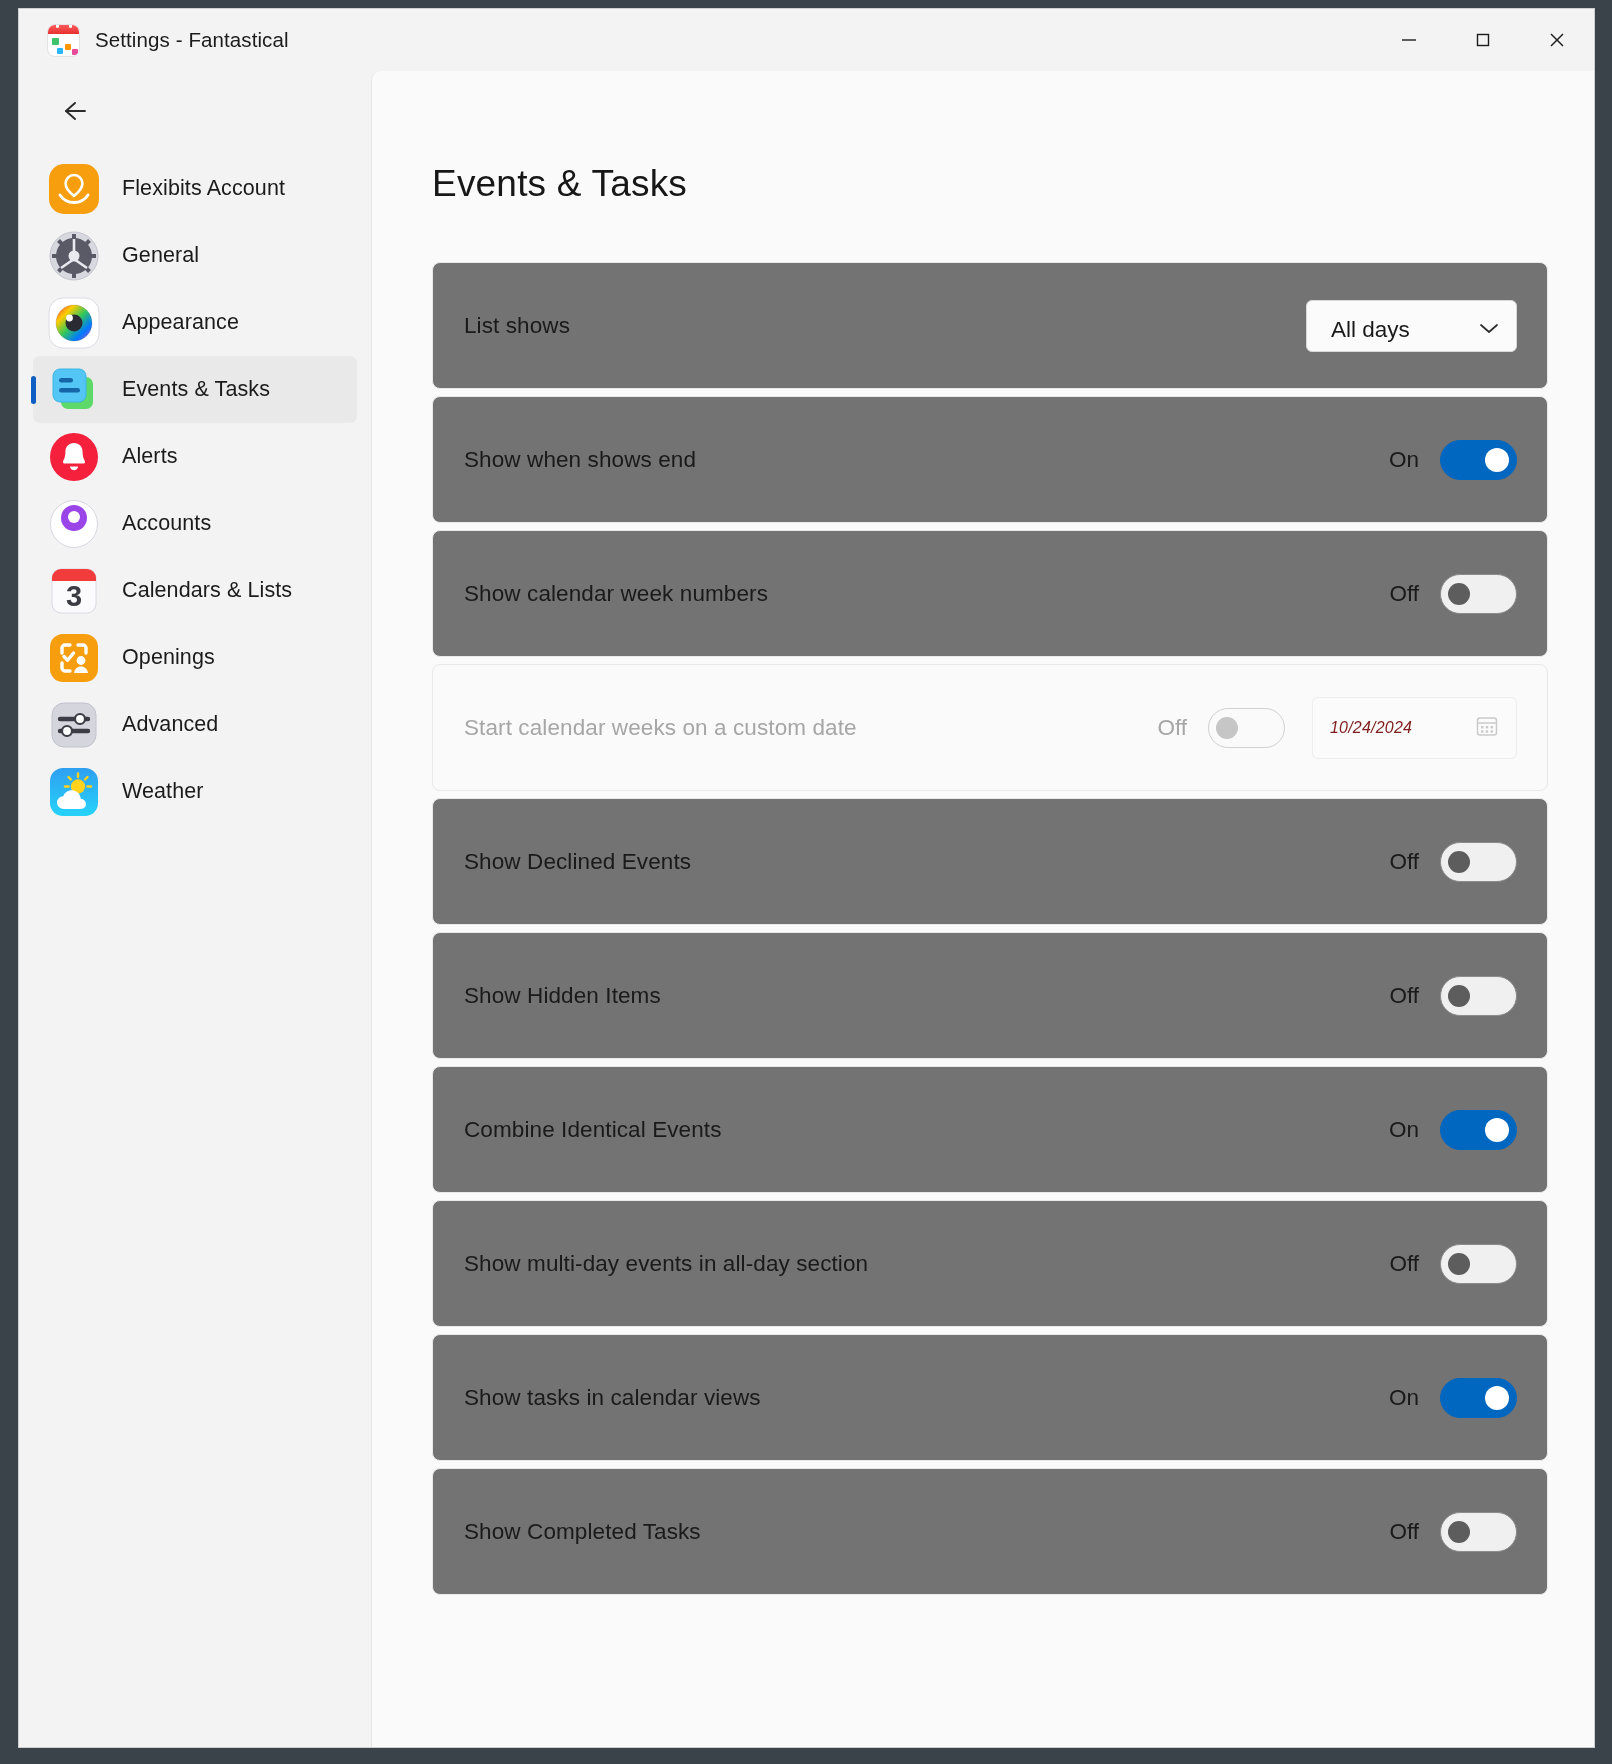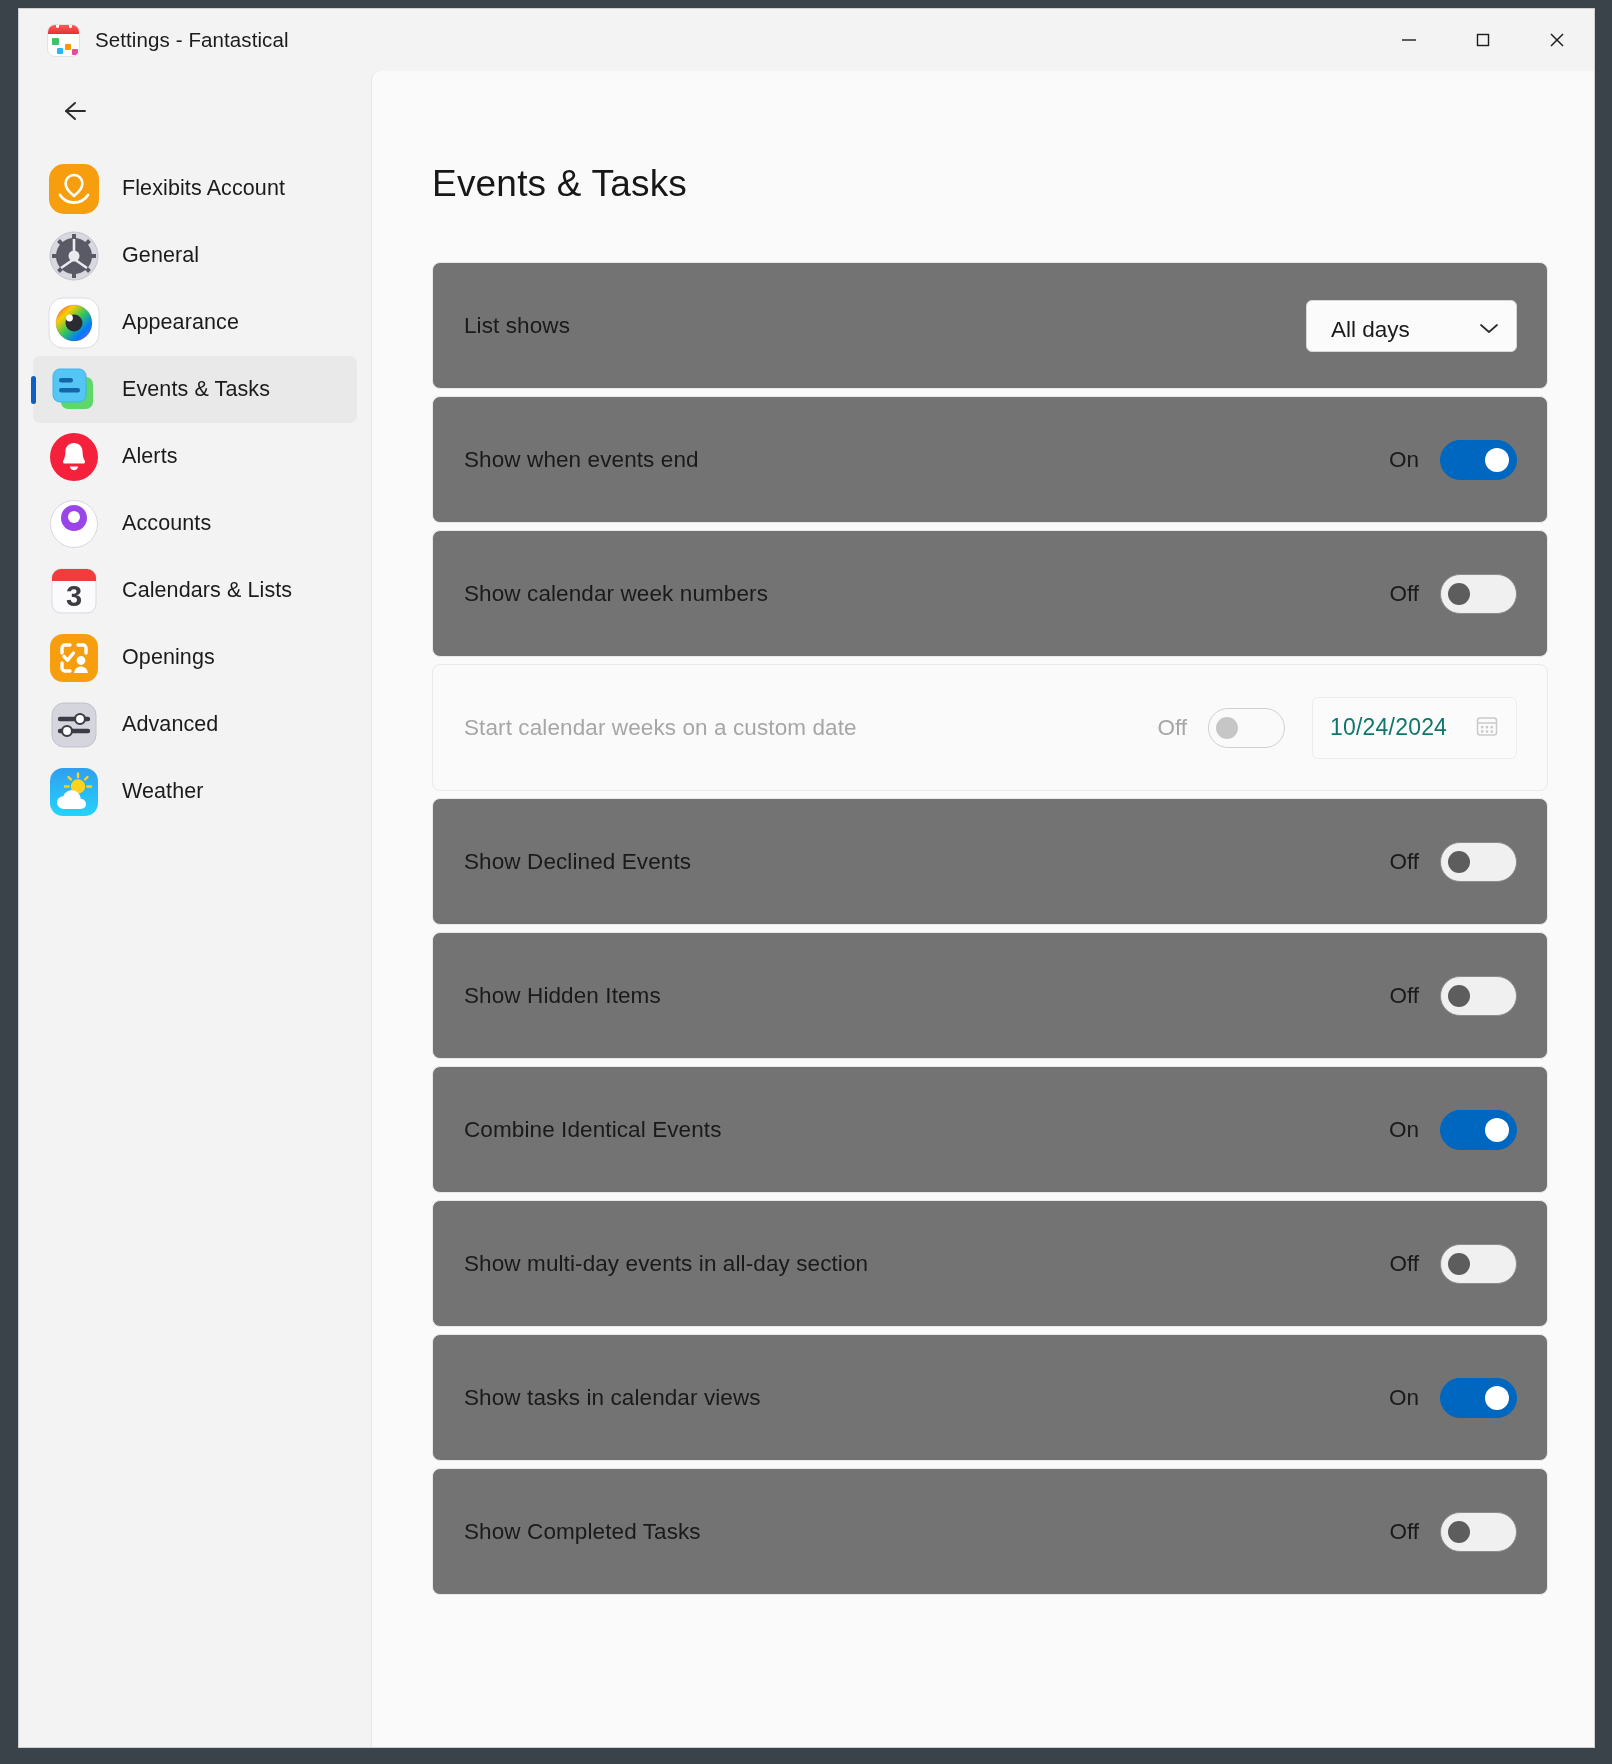--- a/index.html
+++ b/index.html
@@ -232,21 +232,21 @@
     height: 62px;
     border: 1px solid #ededed;
     border-radius: 6px;
     background: #fbfbfb;
     display: flex;
     align-items: center;
     justify-content: space-between;
     padding: 0 16px 0 17px;
     margin-left: 6px;
   }
-  .date-value { font-size: 23px; color: #0f766e; letter-spacing: .2px; }
+  .date-value { font-size: 16px; color: #7f1d1d; letter-spacing: .2px; font-style: italic; }
 </style>
 </head>
 <body>
 
 <div class="window">
 
   <div class="titlebar">
     <div class="titlebar-left">
       <div class="app-icon">
         <span class="bar"></span>
@@ -471,21 +471,21 @@
               <span>
                 <svg width="22" height="14" viewBox="0 0 22 14">
                     <path d="M3 4 L11 11 L19 4" fill="none" stroke="#2b2b2b" stroke-width="1.7" stroke-linecap="round" stroke-linejoin="round"></path>
                   </svg>
               </span>
             </div>
           </div>
         </div>
 
         <div class="card">
-          <span class="card-label">Show when events end</span>
+          <span class="card-label">Show when shows end</span>
           <div class="right-group">
             <span class="state-text">On</span>
             <div class="toggle on">
                 <span class="knob"></span>
               </div>
           </div>
         </div>
 
         <div class="card">
           <span class="card-label">Show calendar week numbers</span>

